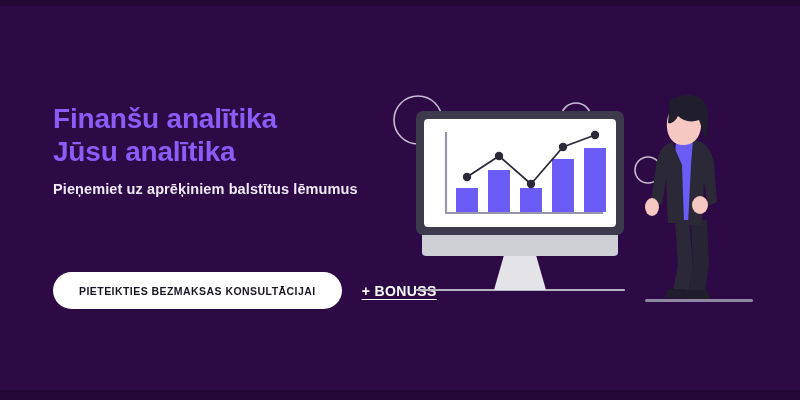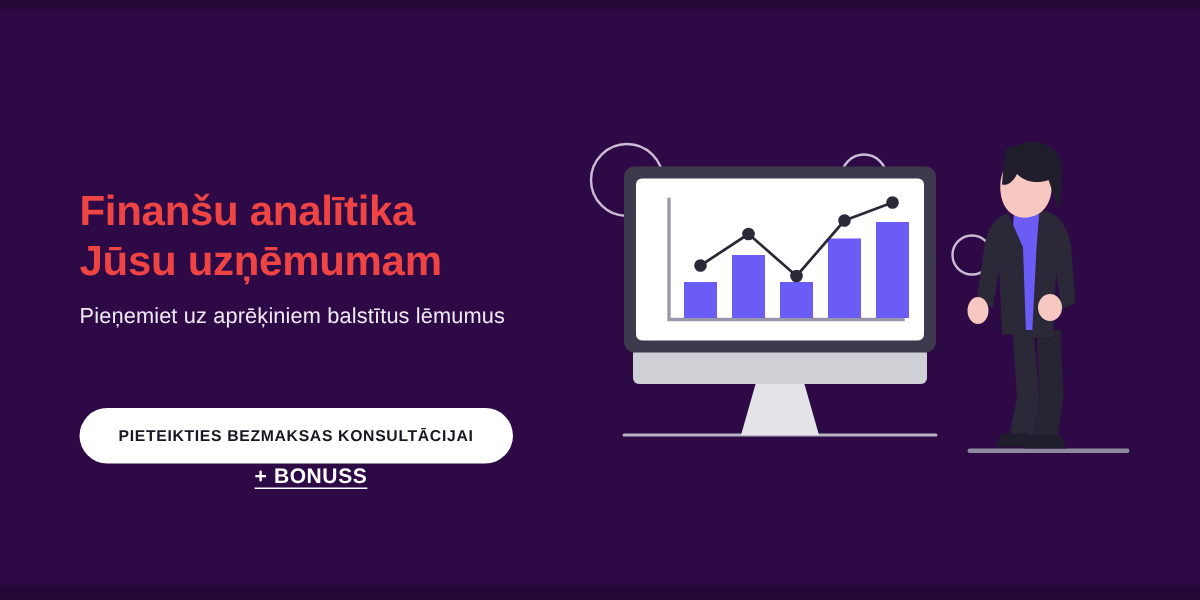--- a/index.html
+++ b/index.html
@@ -23,42 +23,40 @@
   .edge-top { top:0; }
   .edge-bottom { bottom:0; height:10px; }
 
   
   #copy {
     position:absolute;
     left:53px; top:102px;
     width:350px;
   }
   #headline {
-    color:#ef4444;
+    color:#8b5cf6;
     font-size:28px;
     font-weight:bold;
     line-height:33px;
     letter-spacing:-0.2px;
-    margin-top:22px;
   }
   #headline .hl-line { display:block; white-space:nowrap; }
   #subtitle {
     margin-top:13px;
     color:#f0e9f5;
     font-size:14.5px;
-    font-weight:400;
+    font-weight:700;
     letter-spacing:0.1px;
     white-space:nowrap;
   }
   #cta-row {
     position:absolute;
     left:53px; top:272px;
     display:flex;
     align-items:center;
-    flex-direction:column;
   }
   #cta-button {
     background:#ffffff;
     color:#1a1523;
     border:none;
     border-radius:19px;
     height:37px;
     padding:0 26px;
     font-family:"Liberation Sans", sans-serif;
     font-size:10.5px;
@@ -92,21 +90,21 @@
 <body>
 
 <div id="banner">
 
   <div class="edge-strip edge-top"></div>
   <div class="edge-strip edge-bottom"></div>
 
   <div id="copy">
     <h1 id="headline">
       <span class="hl-line">Finanšu analītika</span>
-      <span class="hl-line">Jūsu uzņēmumam</span>
+      <span class="hl-line">Jūsu analītika</span>
     </h1>
     <p id="subtitle">Pieņemiet uz aprēķiniem balstītus lēmumus</p>
   </div>
 
   <div id="cta-row">
     <button id="cta-button">PIETEIKTIES BEZMAKSAS KONSULTĀCIJAI</button>
     <a id="bonus-link" href="#">+ BONUSS</a>
   </div>
 
   <div id="art">

